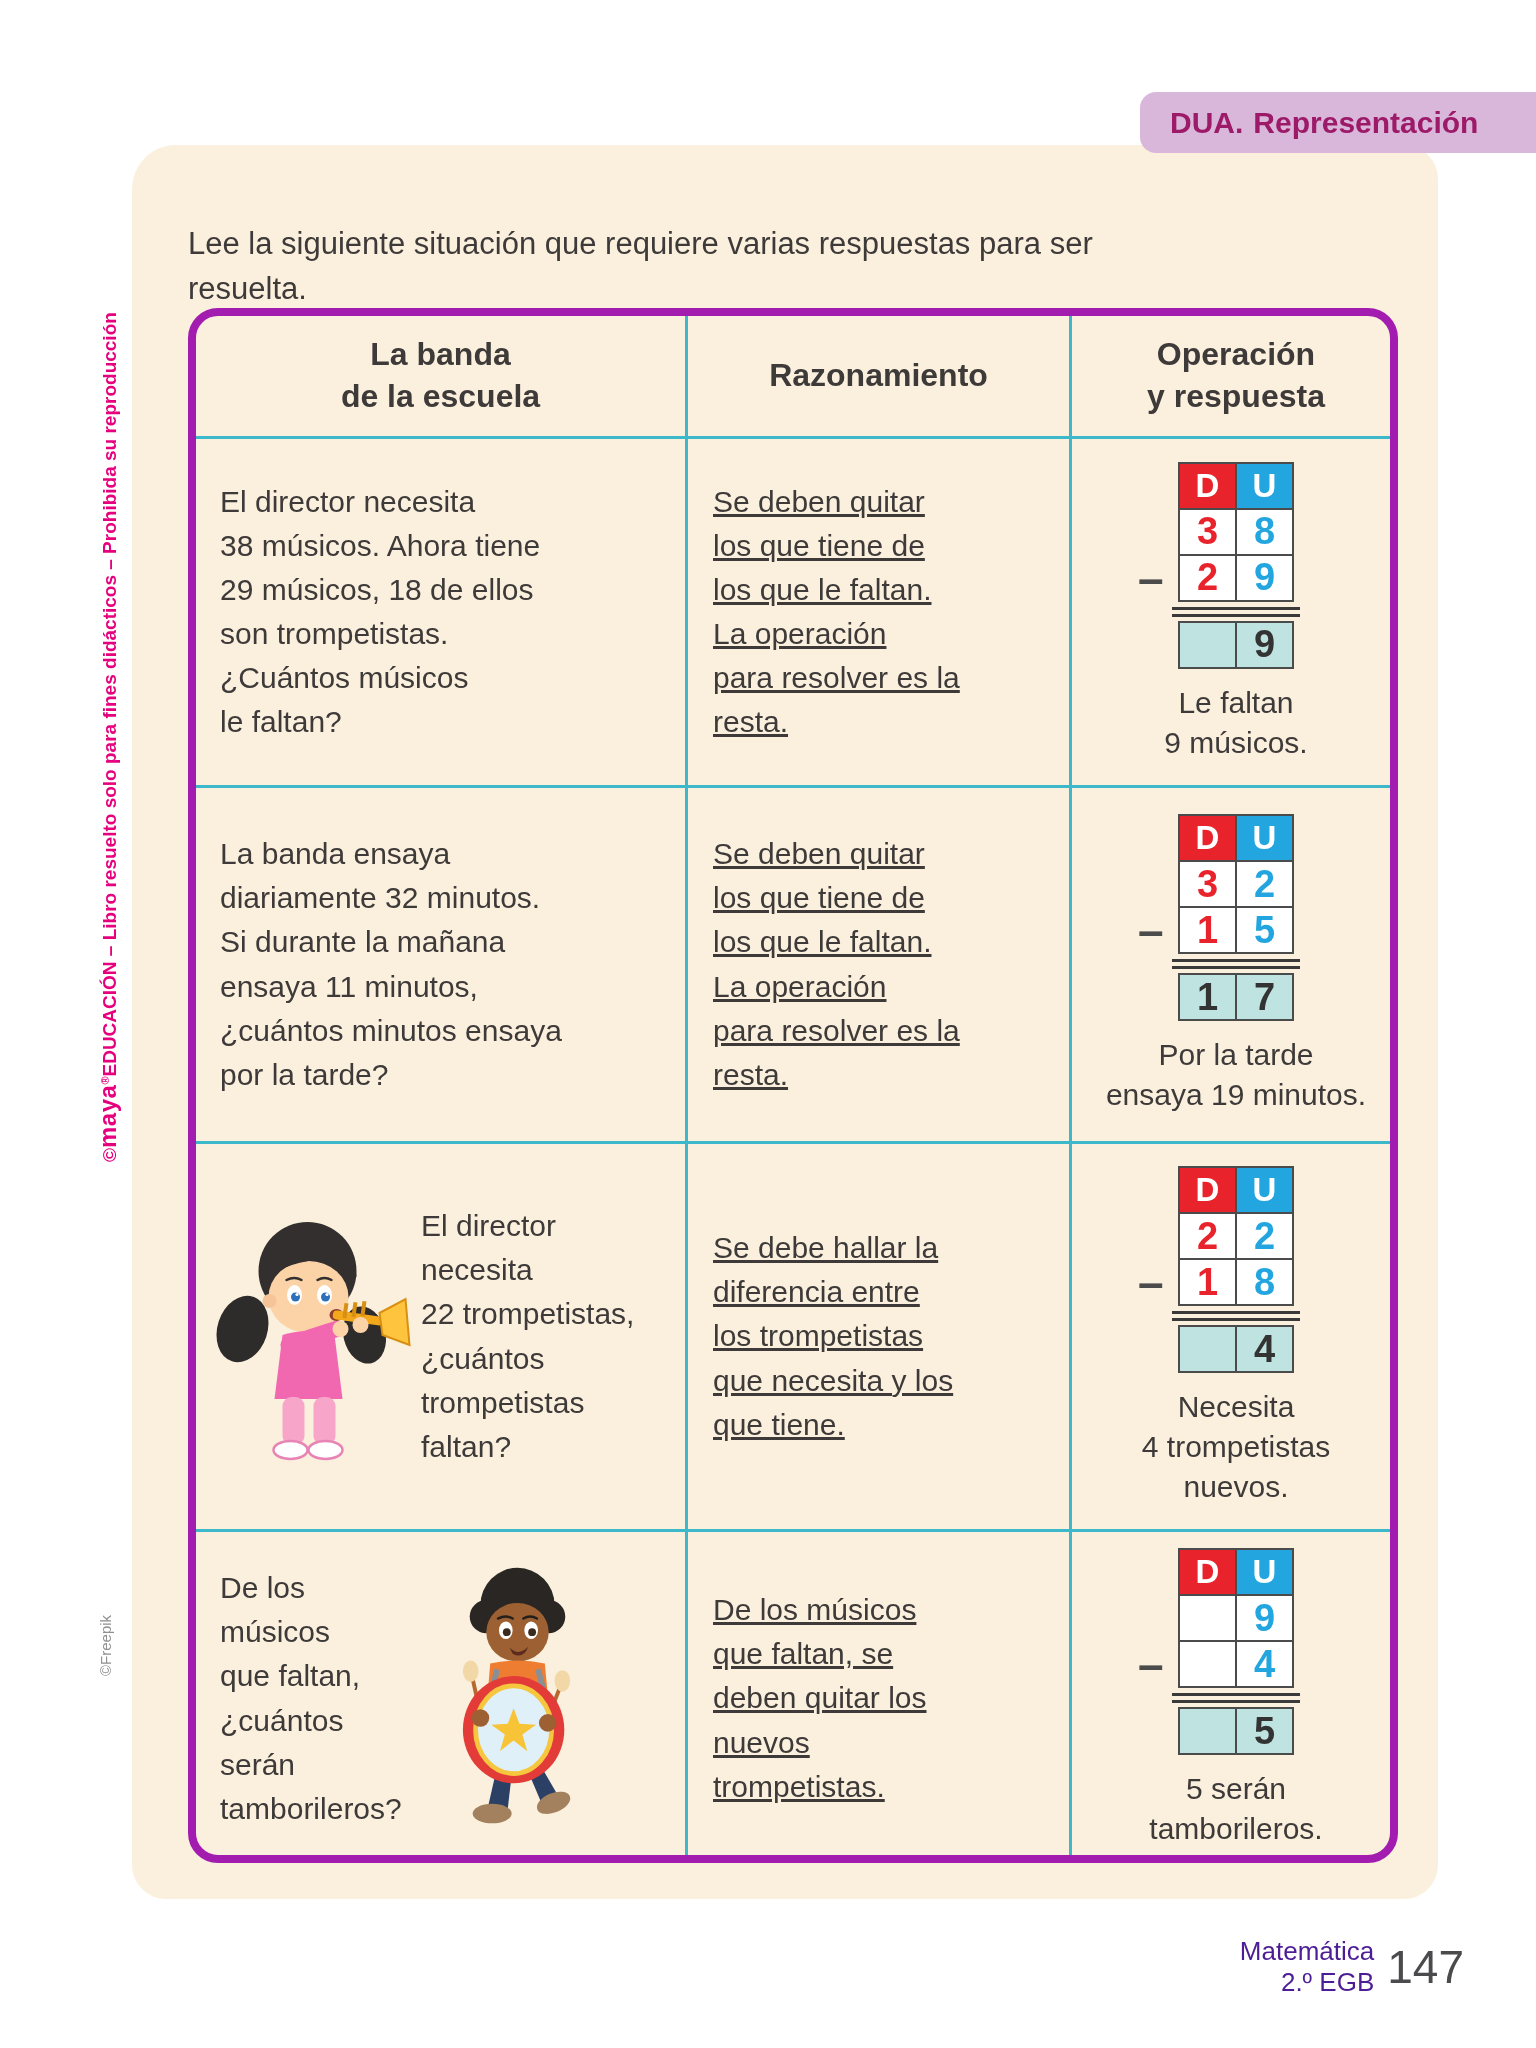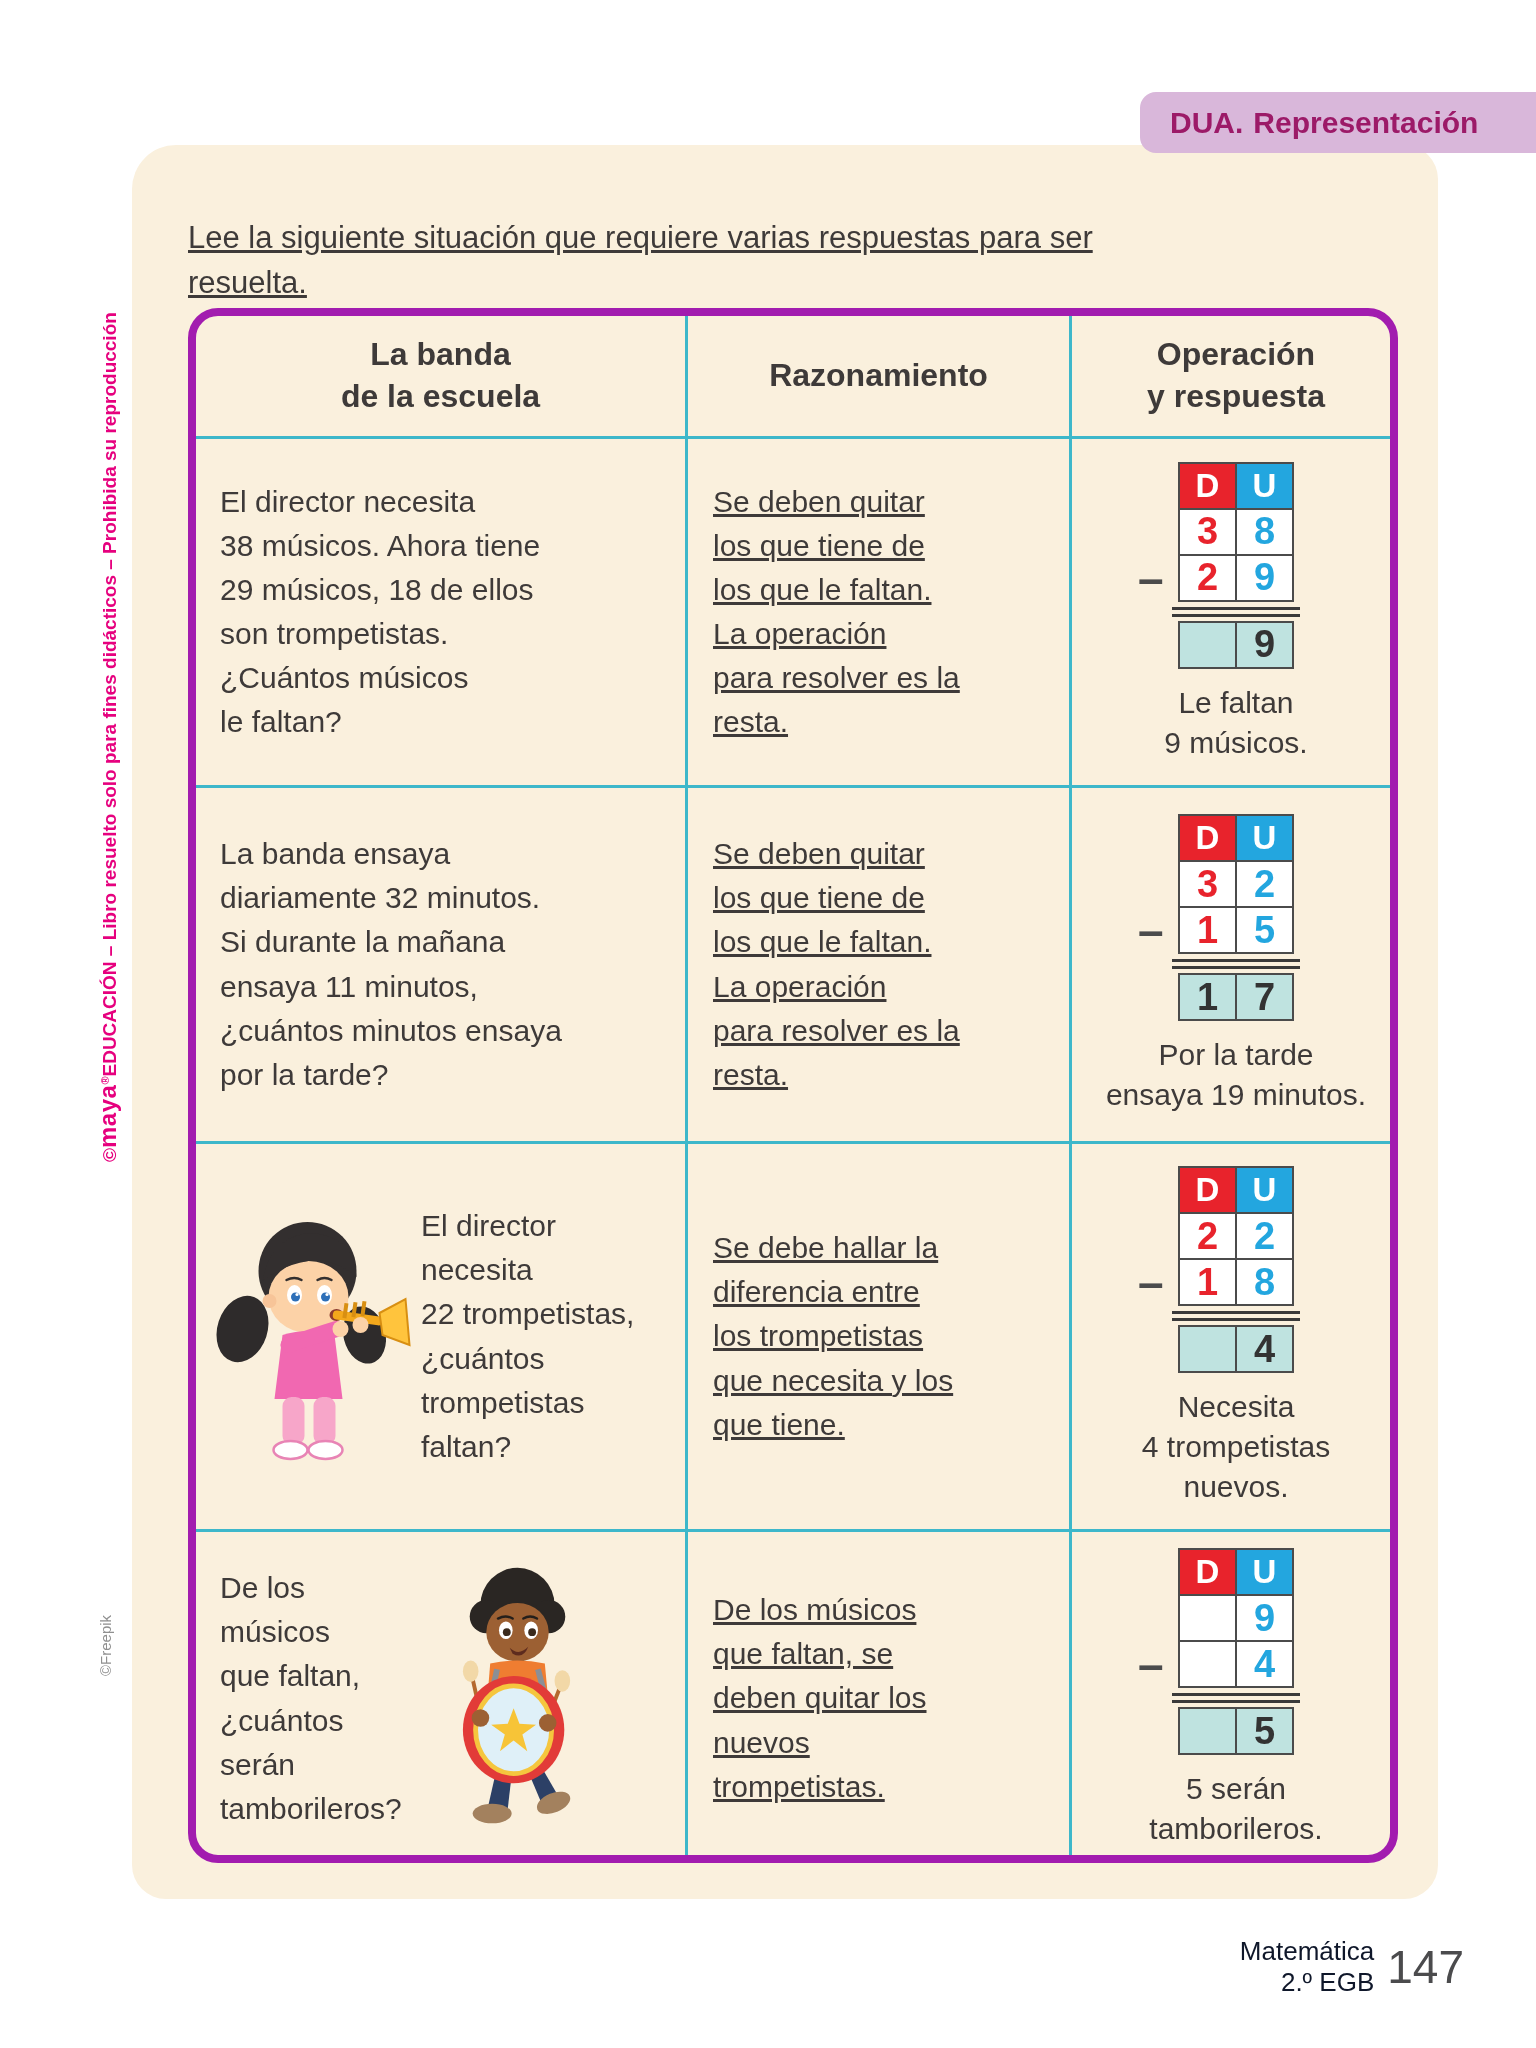--- a/index.html
+++ b/index.html
@@ -17,22 +17,22 @@
   .badge {
     position:absolute; left:1140px; top:92px; width:432px; height:61px;
     background:#d9b7da; border-radius:16px 0 0 16px;
     display:flex; align-items:center; padding-left:30px;
     color:#9c1a68; font-size:30px;
   }
   .badge .p { font-weight:800; }
   .badge .l { font-weight:700; margin-left:10px; }
   
   .intro {
-    position:absolute; left:188px; top:216px; width:1190px;
-    font-size:31px; line-height:1.45; white-space:pre-line; color:#3e3a39;text-decoration:underline;
+    position:absolute; left:188px; top:222px; width:1190px;
+    font-size:31px; line-height:1.45; white-space:pre-line; color:#3e3a39;
   }
   
   .ptable {
     position:absolute; left:188px; top:308px; width:1210px; height:1555px;
     display:grid; grid-template-columns:492px 384px 328px;
     grid-template-rows:120px 349px 356px 388px 336px;
     border:8px solid #a21caf; border-radius:30px; overflow:hidden;
   }
   .cell { display:flex; align-items:center; }
   .bt { border-top:3px solid #3db7ca; }
@@ -79,21 +79,21 @@
   }
   .side-credit .brand { font-weight:800; font-size:24px; letter-spacing:0.5px; }
   .side-credit .reg { font-size:11px; vertical-align:super; }
   .freepik {
     position:absolute; left:97px; top:1676px; transform:rotate(-90deg);
     transform-origin:0 0; white-space:nowrap; color:#909090; font-size:15px;
   }
   
   .footer { position:absolute; top:1936px; right:72px; display:flex;
             align-items:center; gap:13px; }
-  .footer-lines { text-align:right; color:#0f172a; font-size:26px; line-height:1.18; }
+  .footer-lines { text-align:right; color:#4c1d95; font-size:26px; line-height:1.18; }
   .footer-page { font-size:46px; font-weight:400; color:#4b4b4d; }
 </style>
 </head>
 <body>
 
 <div class="page">
 
   <div class="panel"></div>
 
   <div class="badge">

